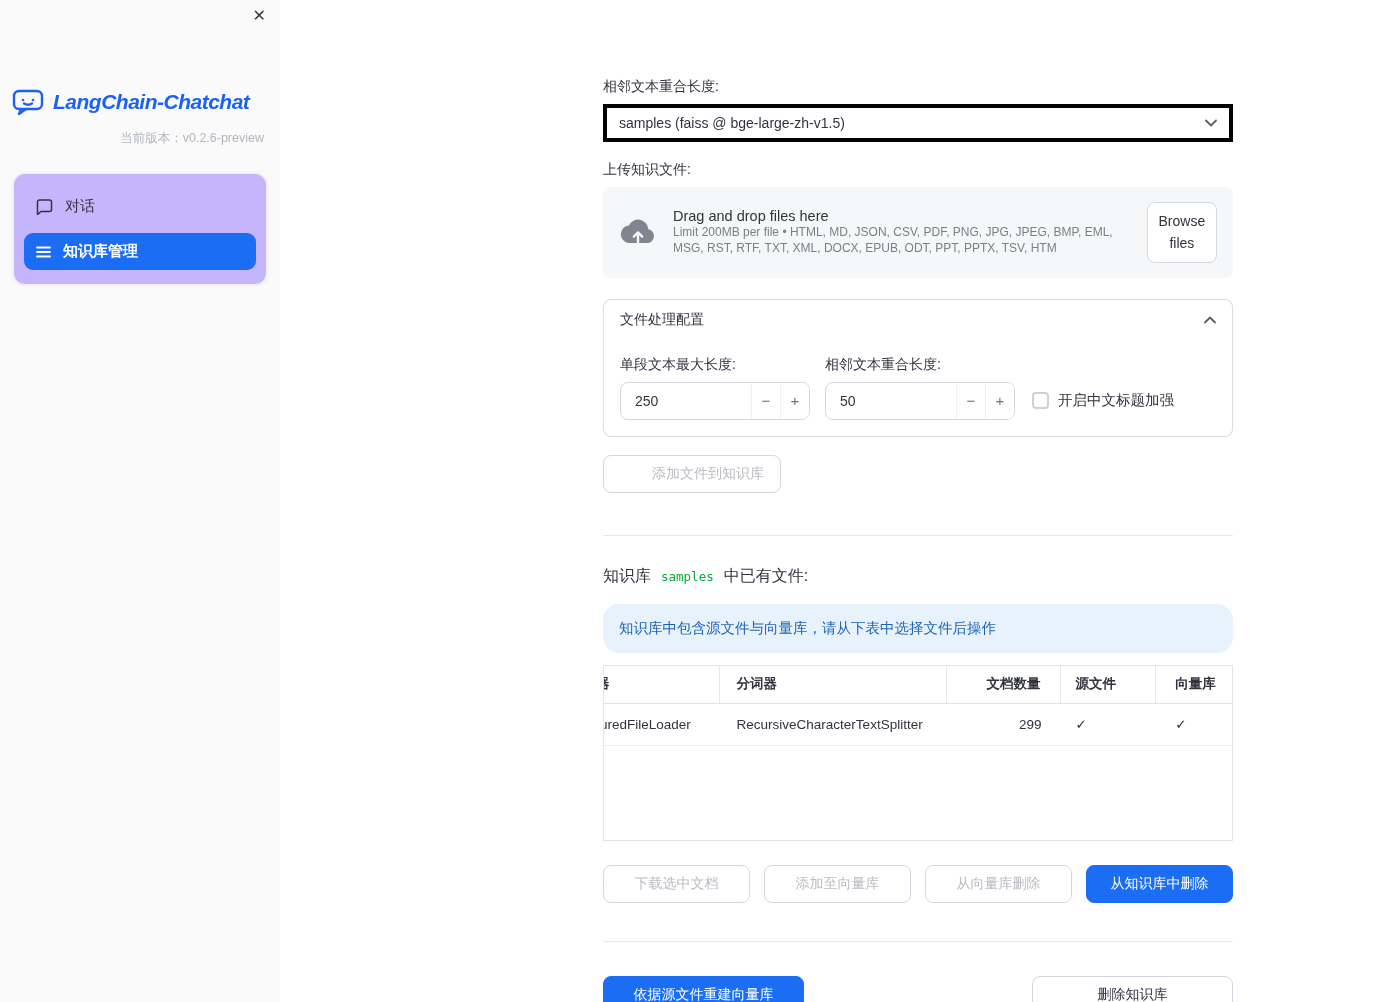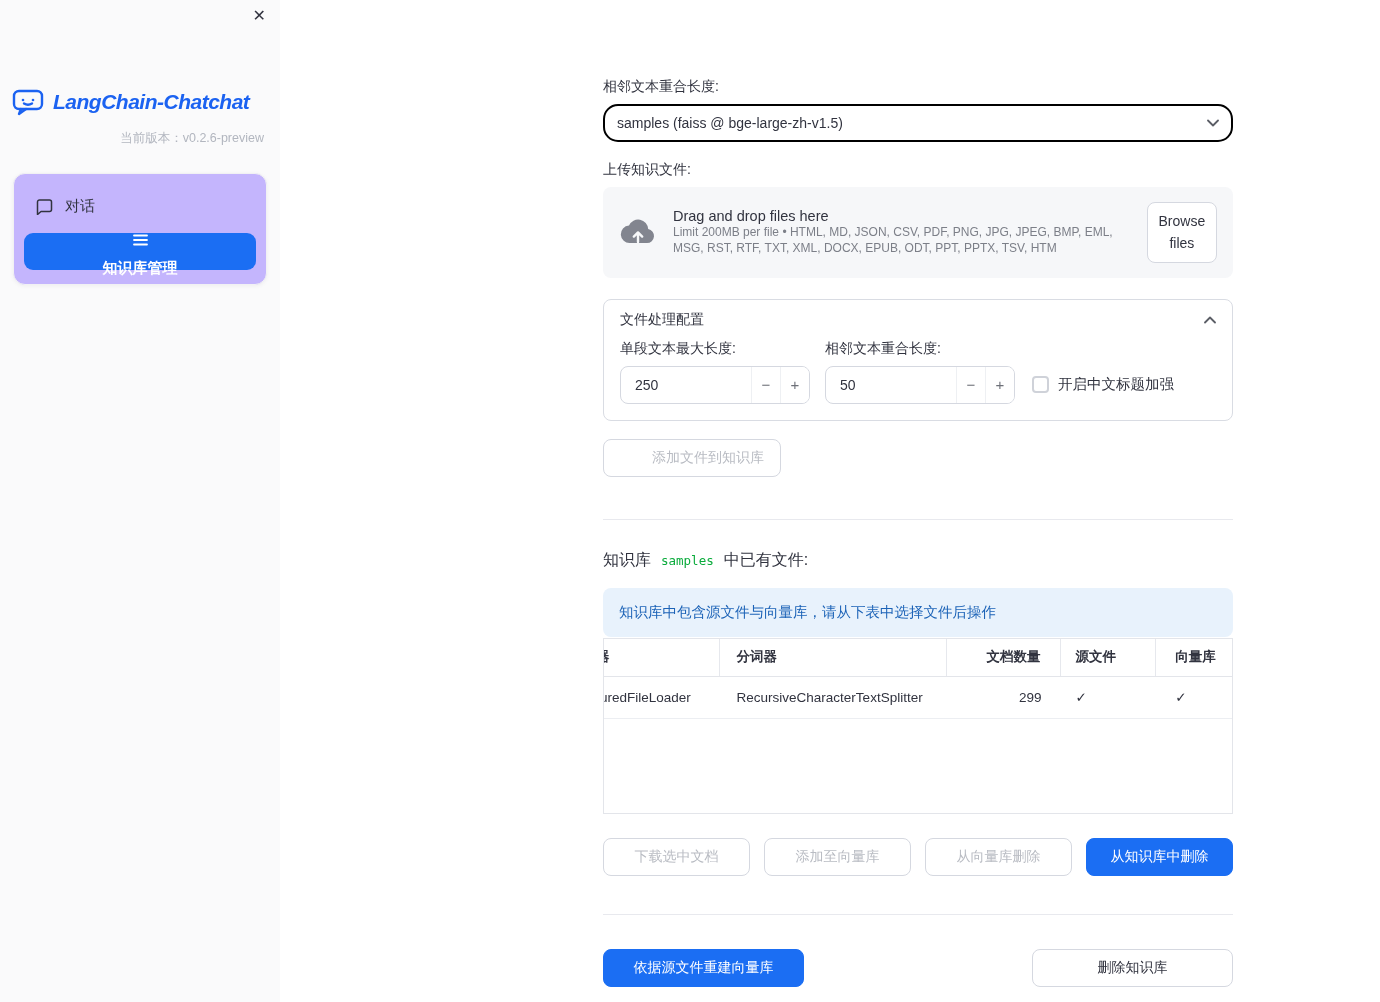--- a/index.html
+++ b/index.html
@@ -27,29 +27,29 @@
   .version { text-align:right; margin:14px 16px 0 0; color:#b2b6bf; font-size:12.5px; }
   .nav-card {
     margin:26px 13px 0 13px; background:#c4b5fd; border-radius:12px;
     padding:14px 10px; border:1px solid #f1f1f4;
     box-shadow:0 1px 4px rgba(0,0,0,0.05);
   }
   .nav-item {
     display:flex; align-items:center; gap:12px; height:37px;
     padding:0 12px; border-radius:9px; font-size:15px; cursor:pointer;
   }
-  .nav-item + .nav-item { margin-top:8px;flex-direction:column; }
+  .nav-item + .nav-item { margin-top:8px; }
   .nav-item.active { background:var(--primary); color:#ffffff; font-weight:bold; }
   .nav-icon { display:flex; align-items:center; }
   
   .main { position:absolute; left:280px; top:0; width:1100px; height:1002px; background:#fff; }
   .content { width:630px; margin-left:323px; padding-top:78px; }
   .field-label { font-size:14px; margin-bottom:8px; }
   .selectbox {
-    height:38px; border:2px solid #000000; border-radius:15px; background:#fff;
+    height:38px; border:4px solid #000000; border-radius:0; background:#fff;
     display:flex; align-items:center; justify-content:space-between;
     padding:0 12px; cursor:pointer;
   }
   .mt { margin-top:19px; }
   
   .upload-box {
     margin-top:0; background:#f6f7f9; border-radius:8px; padding:15px 16px;
     display:flex; align-items:center; gap:16px; min-height:80px;
   }
   .upload-texts { width:474px; }
@@ -60,21 +60,21 @@
     width:72px; padding:7px 10px; font-size:14px; text-align:center; cursor:pointer;
     line-height:1.6;
   }
   
   .expander { border:1px solid #d9dce3; border-radius:8px; margin-top:21px; }
   .expander-header {
     display:flex; align-items:center; justify-content:space-between;
     padding:11px 16px 9px; cursor:pointer;
   }
   .expander-body { display:flex; align-items:flex-end; padding:2px 16px 16px; }
-  .num-field { width:190px; }
+  .num-field { width:190px;margin-top:16px; }
   .num-field + .num-field { margin-left:15px; }
   .num-control {
     display:flex; height:38px; border:1px solid #d5d8e0; border-radius:8px;
     overflow:hidden; background:#fff;
   }
   .num-value { flex:1; display:flex; align-items:center; padding-left:14px; }
   .step-btn {
     width:29px; display:flex; align-items:center; justify-content:center;
     color:#6d7078; font-size:15px; border-left:1px solid #eef0f3; cursor:pointer;
     background:#fff;
@@ -96,26 +96,26 @@
   .btn.primary { background:var(--primary); border:1px solid var(--primary); color:#fff; }
   .add-btn { margin-top:18px;padding-left:48px; }
   .divider { border:none; border-top:1px solid #e8e9ee; margin:42px 0 0 0; }
   
   .files-heading { margin-top:30px; font-size:16px; display:flex; align-items:center; gap:8px; }
   .kb-code {
     font-family:"DejaVu Sans Mono","Liberation Mono",monospace;
     font-size:12.5px; color:#09ab3b; padding:1px 2px;
   }
   .alert {
-    margin-top:17px; background:#e8f2fc; color:#1c63b7; border-radius:8px;
+    margin-top:17px; background:#e8f2fc; color:#1c63b7; border-radius:16px;
     padding:15px 16px; font-size:14.5px;
   }
   
   .dftable {
-    margin-top:1px; border:1px solid #e3e5ea; height:176px; background:#fff;
+    margin-top:12px; border:1px solid #e3e5ea; height:176px; background:#fff;
     font-size:13.5px; overflow:hidden;
   }
   .df-header { display:flex; height:38px; border-bottom:1px solid #e3e5ea; }
   .df-row { display:flex; height:42px; border-bottom:1px solid #eceef2; }
   .cell { display:flex; align-items:center; overflow:hidden; white-space:nowrap; }
   .df-header .cell { font-weight:bold; border-right:1px solid #e6e8ed; }
   .df-header .cell:last-child { border-right:none; }
   .c1 { width:116px; }
   .c2 { width:228px; padding-left:17px; }
   .c3 { width:114px; justify-content:flex-end; padding-right:19px; }

